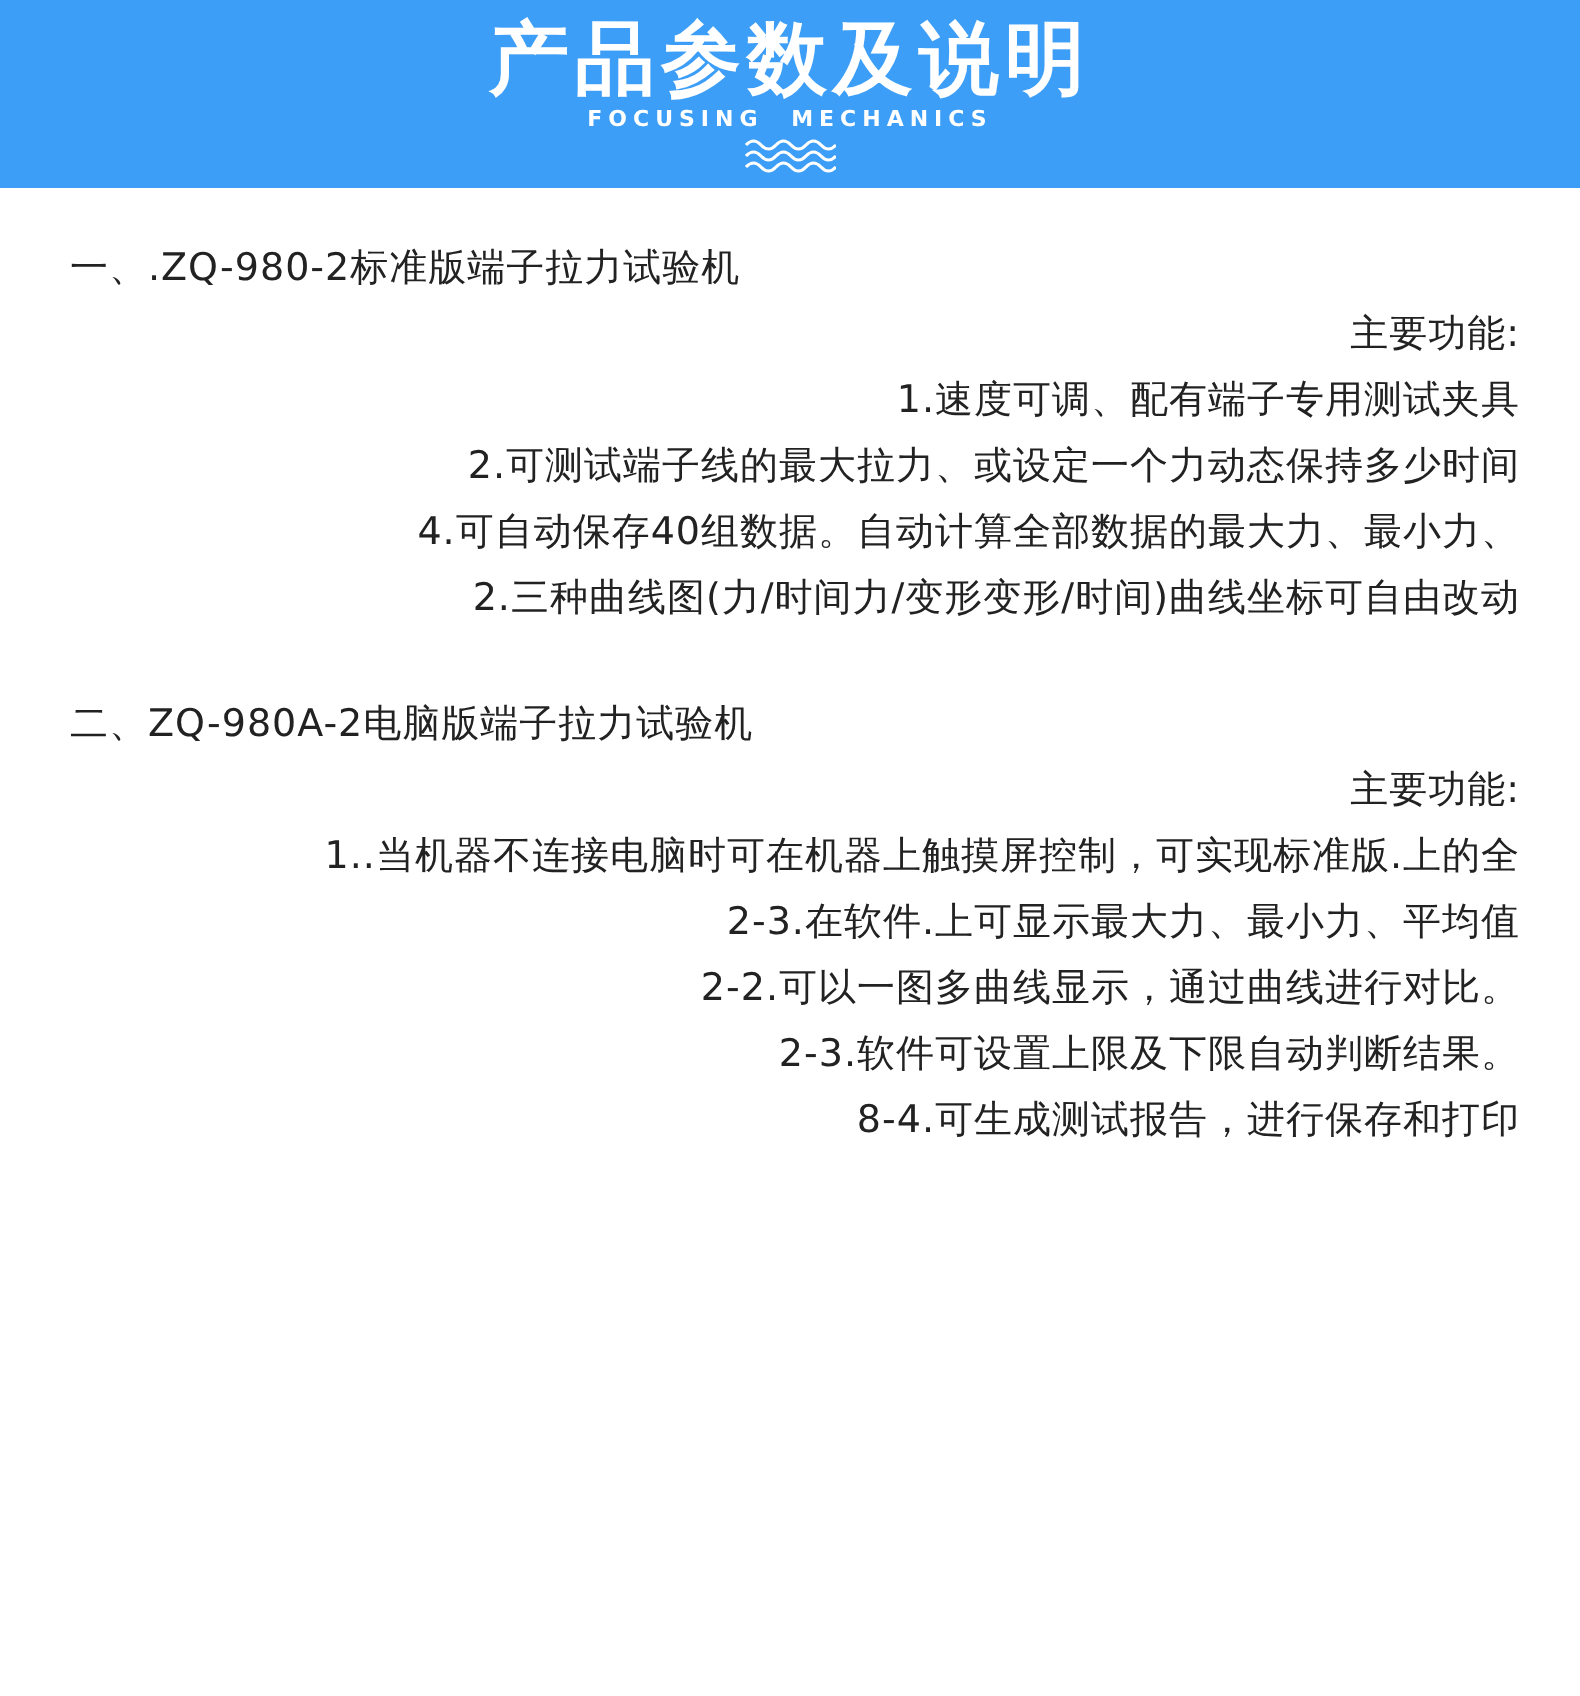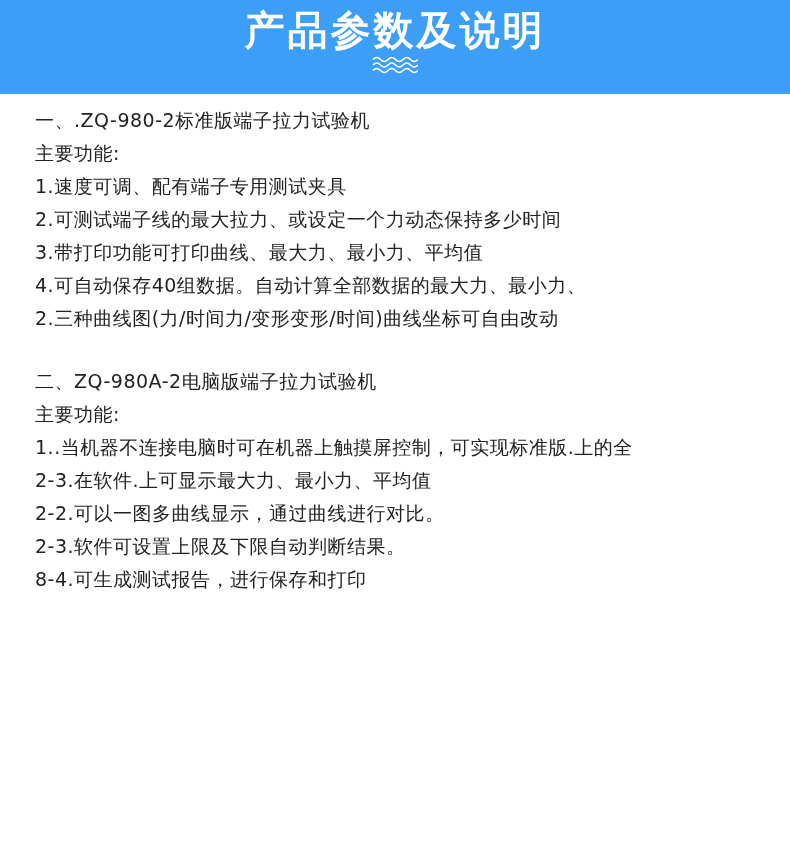--- a/index.html
+++ b/index.html
@@ -56,60 +56,61 @@
     padding:10px 30px 0 30px;
     font-size:19px;
     letter-spacing:0.5px;
   }
   .intro{
     margin:0;
     line-height:36px;
     text-indent:66px;
     text-align:justify;
   }
-  .section-1{}
+  .section-1{margin-top:14px;}
   .section-2{margin-top:30px;}
   .section-heading{
     margin:0;
     font-size:19px;
     font-weight:normal;
     line-height:33px;
     padding-left:5px;
   }
   .line{
     line-height:33px;
     padding-left:5px;
     white-space:nowrap;
+    text-align:right;
   }
 </style>
 </head>
 <body>
 
 <div class="page">
 
   <header class="banner">
     <h1 class="banner-title">产品参数及说明</h1>
+    <div class="banner-subtitle">FOCUSING MECHANICS</div>
     <div class="waves">
       <svg width="46" height="18" viewBox="0 0 46 18" fill="none" xmlns="http://www.w3.org/2000/svg">
         <path d="M1 3.5 q3.75 -4 7.5 0 t7.5 0 t7.5 0 t7.5 0 t7.5 0 t7.5 0" stroke="#FFFFFF" stroke-width="1.6" fill="none"></path>
         <path d="M1 9 q3.75 -4 7.5 0 t7.5 0 t7.5 0 t7.5 0 t7.5 0 t7.5 0" stroke="#FFFFFF" stroke-width="1.6" fill="none"></path>
         <path d="M1 14.5 q3.75 -4 7.5 0 t7.5 0 t7.5 0 t7.5 0 t7.5 0 t7.5 0" stroke="#FFFFFF" stroke-width="1.6" fill="none"></path>
       </svg>
     </div>
   </header>
 
   <main class="content">
 
 
     <section class="section-1">
       <h2 class="section-heading">一、.ZQ-980-2标准版端子拉力试验机</h2>
       <div class="line">主要功能:</div>
       <div class="line">1.速度可调、配有端子专用测试夹具</div>
       <div class="line">2.可测试端子线的最大拉力、或设定一个力动态保持多少时间</div>
-      <div class="line">3.带打印功能可打印曲线、最大力、最小力、平均值</div>
       <div class="line">4.可自动保存40组数据。自动计算全部数据的最大力、最小力、</div>
       <div class="line">2.三种曲线图(力/时间力/变形变形/时间)曲线坐标可自由改动</div>
     </section>
 
     <section class="section-2">
       <h2 class="section-heading">二、ZQ-980A-2电脑版端子拉力试验机</h2>
       <div class="line">主要功能:</div>
       <div class="line">1..当机器不连接电脑时可在机器上触摸屏控制，可实现标准版.上的全</div>
       <div class="line">2-3.在软件.上可显示最大力、最小力、平均值</div>
       <div class="line">2-2.可以一图多曲线显示，通过曲线进行对比。</div>

